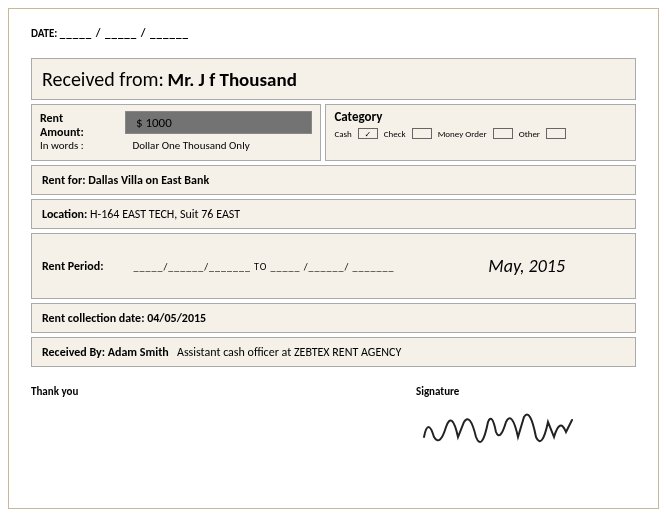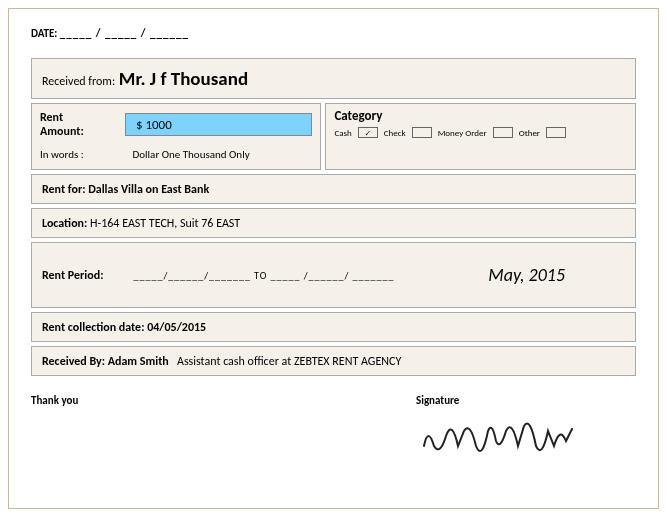--- a/index.html
+++ b/index.html
@@ -33,48 +33,47 @@
   .blank-dash { letter-spacing: 1px; }
   .box {
     border: 1px solid #aaa;
     background: #f5f1e8;
   }
   .received-from {
     padding: 8px 10px;
     margin-bottom: 4px;
   }
   .received-from .label {
-    font-size: 12px;
+    font-size: 20px;
   }
   .received-from .value {
     font-size: 19px;
     font-weight: bold;
   }
   .row-amount-cat {
     display: flex;
     gap: 4px;
     margin-bottom: 4px;
   }
   .amount-box {
     flex: 0 0 48%;
     padding: 6px 8px 8px 8px;
   }
   .amount-top {
     display: flex;
-    align-items: center;
+    align-items: flex-start;
     gap: 18px;
-    margin-bottom: 10px;
   }
   .amount-top .lbl {
     font-size: 12px;
     font-weight: bold;
   }
   .amount-val-box {
     border: 1px solid #888;
-    background: #7dd3fc;
+    background: #737373;
     padding: 3px 10px;
     font-size: 13px;
     width: 194px;
   }
   .in-words { font-size: 11px; }
   .in-words .lbl { display: inline-block; width: 90px; }
   .category-box {
     flex: 1;
     padding: 4px 8px 6px 8px;
   }

